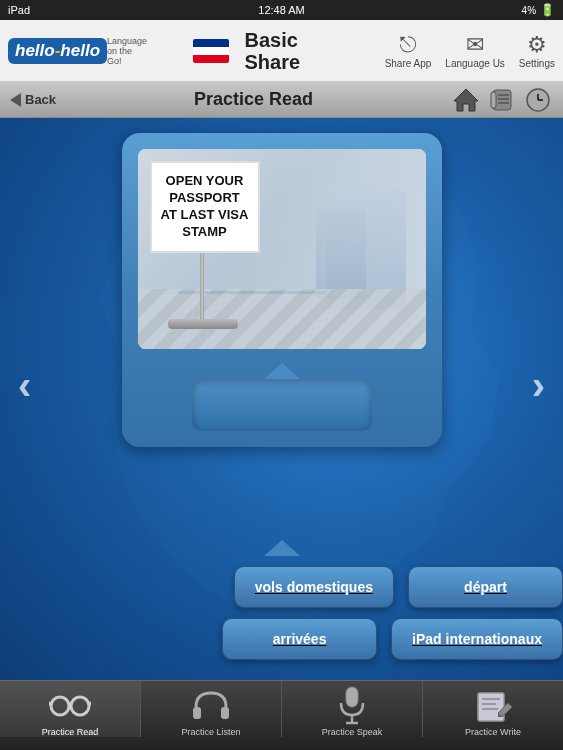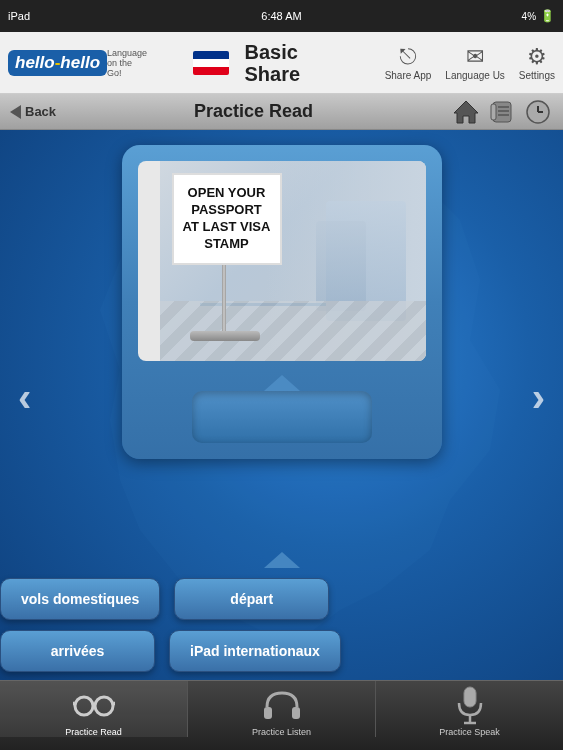--- a/index.html
+++ b/index.html
@@ -13,21 +13,21 @@
     }
 
     
     #status-bar {
       width: 100%;
       height: 20px;
       background: #222;
       display: flex;
       align-items: center;
       justify-content: space-between;
-      padding: 16px 8px;
+      padding: 4px 8px;
       color: #fff;
       font-size: 11px;
     }
     #status-bar .left { display: flex; align-items: center; gap: 4px; }
     #status-bar .right { display: flex; align-items: center; gap: 4px; font-size: 10px; }
 
     
     #header {
       width: 100%;
       height: 62px;
@@ -171,21 +171,20 @@
     }
 
     #card-image-wrapper {
       background: #e8e8e8;
       border-radius: 8px;
       overflow: hidden;
       width: 100%;
       height: 200px;
       position: relative;
       margin-bottom: 14px;
-      padding-left: 22px;
     }
 
     
     #airport-sign-area {
       width: 100%;
       height: 100%;
       background: linear-gradient(135deg, #d0d8e0 0%, #b8c8d8 40%, #c0c8d0 100%);
       display: flex;
       align-items: flex-start;
       justify-content: flex-start;
@@ -261,22 +260,23 @@
       font-weight: bold;
     }
 
     
     #answer-buttons {
       position: absolute;
       bottom: 20px;
       left: 0; right: 0;
       display: flex;
       flex-direction: column;
-      align-items: flex-start;
+      align-items: flex-end;
       gap: 10px;
+      text-decoration: underline;
     }
     .answer-row {
       display: flex;
       gap: 14px;
     }
     .answer-btn {
       background: linear-gradient(to bottom, #5a9fd4, #3a70a8);
       border: 1px solid #2a5080;
       border-radius: 10px;
       color: #fff;
@@ -361,21 +361,21 @@
       margin: 0 auto;
     }
   </style>
 </head>
 <body>
 
 <div id="status-bar">
   <div class="left">
     <span>iPad</span>
   </div>
-  <div style="position:absolute;left:50%;transform:translateX(-50%);">6:48 AM</div>
+  <div style="position:absolute;left:50%;transform:translateX(-50%);">12:48 AM</div>
   <div class="right">
     <span>4%</span>
     <span style="font-size:12px;">🔋</span>
   </div>
 </div>
 
 <div id="header">
   <div id="logo-area">
     <div class="logo-hello">
       <span class="logo-hello-text">hello</span>
@@ -521,13 +521,26 @@
       <svg width="30" height="42" viewBox="0 0 30 42">
         <rect x="9" y="2" width="12" height="20" rx="6" fill="#aaa" stroke="#888" stroke-width="1"></rect>
         <path d="M4,18 Q4,30 15,30 Q26,30 26,18" fill="none" stroke="#aaa" stroke-width="2.5"></path>
         <line x1="15" y1="30" x2="15" y2="38" stroke="#aaa" stroke-width="2.5"></line>
         <line x1="9" y1="38" x2="21" y2="38" stroke="#aaa" stroke-width="2.5"></line>
       </svg>
     </div>
     <span class="tab-label">Practice Speak</span>
   </div>
 
+  <div class="tab-item">
+    <div class="tab-icon-area">
+      <svg width="38" height="34" viewBox="0 0 38 34">
+        <rect x="4" y="4" width="26" height="28" rx="2" fill="#c8c8d8" stroke="#999" stroke-width="1.5"></rect>
+        <line x1="8" y1="10" x2="26" y2="10" stroke="#888" stroke-width="1.5"></line>
+        <line x1="8" y1="15" x2="22" y2="15" stroke="#888" stroke-width="1.5"></line>
+        <line x1="8" y1="20" x2="24" y2="20" stroke="#888" stroke-width="1.5"></line>
+        <polygon points="24,24 34,14 38,18 28,28" fill="#888" stroke="#666" stroke-width="1"></polygon>
+        <polygon points="24,28 24,24 28,28" fill="#666"></polygon>
+      </svg>
+    </div>
+    <span class="tab-label">Practice Write</span>
+  </div>
 </div>
 
 </body></html>

